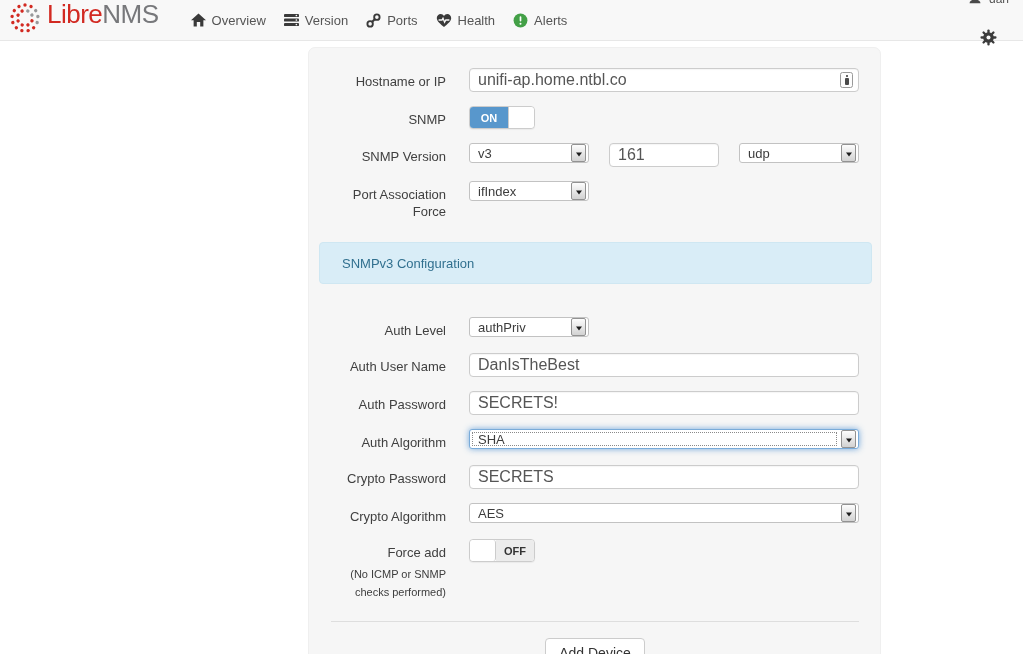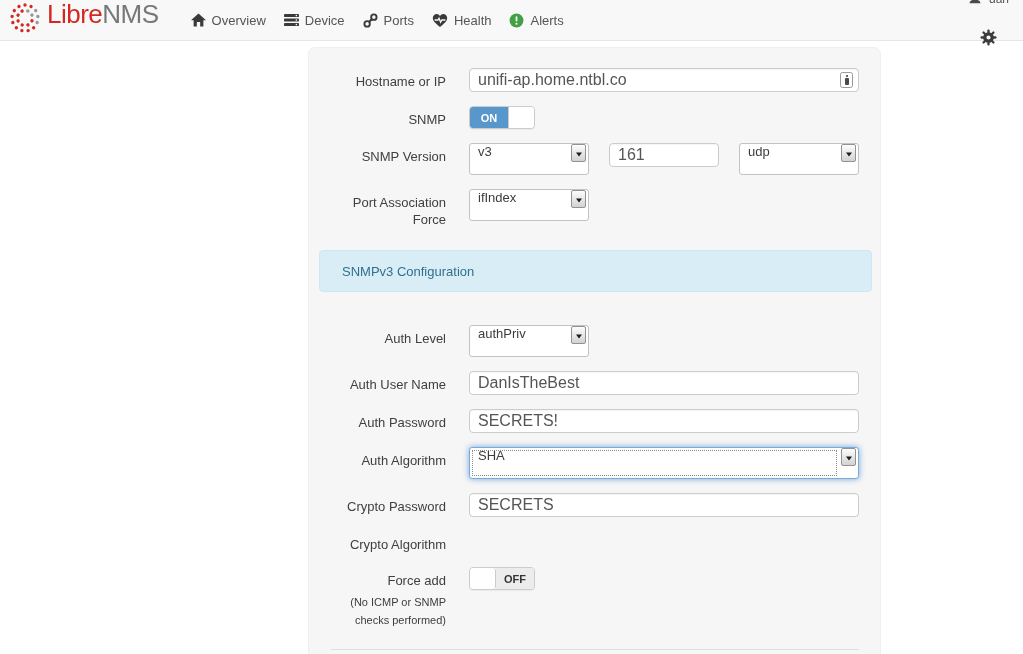--- a/index.html
+++ b/index.html
@@ -57,22 +57,22 @@
     content:""; position:absolute; left:3.5px; top:5px; width:4px; height:7px;
     background:#4a4a4a; border-radius:1px;
   }
   .ext-icon::after {
     content:""; position:absolute; left:5px; top:2px; width:1.5px; height:1.5px;
     background:#4a4a4a; border-radius:50%;
   }
 
   
   .sel {
-    position:relative; height:32px; border:1px solid #c2c2c2; border-radius:3px;
-    background:#fff; display:flex; cursor:pointer;
+    position:relative; height:20px; border:1px solid #c2c2c2; border-radius:3px;
+    background:#fff; display:flex; align-items:center; cursor:pointer;
   }
   .sel-val { flex:1; font-size:13px; color:#3c3c3c; padding-left:8px; overflow:hidden; white-space:nowrap; }
   .sel-btn {
     flex:0 0 15px; height:18px; margin:0 2px 0 0; border:1px solid #929292; border-radius:2px;
     background:linear-gradient(#fdfdfd,#d2d2d2);
     display:flex; align-items:center; justify-content:center;
   }
   .tri { width:0; height:0; border:3.5px solid transparent; border-top:4.5px solid #1c1c1c; transform:translateY(2.5px); }
   .sel.small { width:120px; }
   .sel.focused { border-color:#79abd9; box-shadow:0 0 6px rgba(93,154,214,.85); }
@@ -171,21 +171,21 @@
             <rect x="0" y="5.3" width="16" height="3.4" rx="1"></rect>
             <rect x="0" y="10.1" width="16" height="3.4" rx="1"></rect>
           </g>
           <g fill="#f8f8f8">
             <circle cx="13.2" cy="2.2" r="0.9"></circle>
               <circle cx="13.2" cy="7" r="0.9"></circle>
               <circle cx="13.2" cy="11.8" r="0.9"></circle>
           </g>
         </svg>
       </span>
-      <span>Device</span>
+      <span>Version</span>
     </div>
     <div class="nav-item">
       <span>
         <svg width="15" height="15" viewBox="0 0 16 16">
           <g stroke="#3a3a3a" fill="none">
             <circle cx="4.4" cy="11.6" r="2.9" stroke-width="2"></circle>
             <circle cx="11.6" cy="4.4" r="2.9" stroke-width="2"></circle>
             <line x1="6.4" y1="9.6" x2="9.6" y2="6.4" stroke-width="2.2"></line>
           </g>
         </svg>
@@ -338,20 +338,28 @@
 
   <div class="frow">
     <div class="lbl">Crypto Password</div>
     <div class="ctl">
       <input class="txt noicon" type="text" value="SECRETS" style="">
     </div>
   </div>
 
   <div class="frow">
     <div class="lbl">Crypto Algorithm</div>
+    <div class="ctl">
+      <div class="sel">
+        <span class="sel-val">AES</span>
+        <span class="sel-btn">
+            <span class="tri"></span>
+          </span>
+      </div>
+    </div>
   </div>
 
   <div class="frow" style="margin-bottom:0;">
     <div class="lbl">
       <div>Force add</div>
       <div class="force-note">
         <div>(No ICMP or SNMP</div>
         <div>checks performed)</div>
       </div>
     </div>

